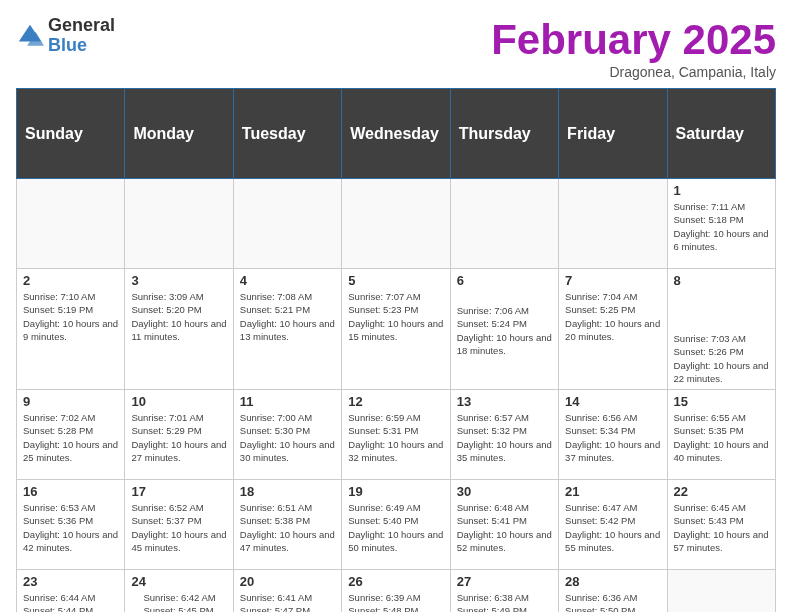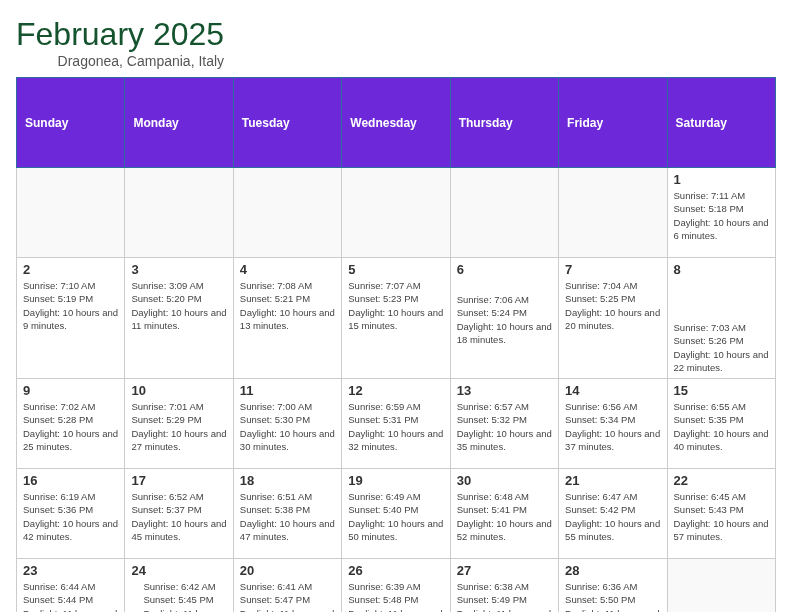--- a/index.html
+++ b/index.html
@@ -29,37 +29,37 @@
     .logo-general { color: #333; }
     .logo-blue { color: #3a7fc1; }
     .logo-icon {
       width: 28px;
       height: 28px;
     }
     .title-block {
       text-align: right;
     }
     .month-title {
-      font-size: 32px;
-      font-weight: normal;
-      color: #14532d;
+      font-size: 42px;
+      font-weight: bold;
+      color: #a21caf;
     }
     .location {
       font-size: 14px;
       color: #555;
     }
     .calendar {
       width: 100%;
       border-collapse: collapse;
       border: 1px solid #ccc;
     }
     .calendar th {
-      background: #6d28d9;
+      background: #404040;
       color: #fff;
-      font-size: 12px;
+      font-size: 16px;
       font-weight: bold;
       padding: 14px 8px;
       text-align: left;
       border: 1px solid #2d6aa0;
     }
     .calendar td {
       border: 1px solid #ccc;
       vertical-align: top;
       padding: 4px 6px;
       width: 108px;
@@ -82,20 +82,30 @@
       font-size: 9.5px;
       color: #444;
       line-height: 1.4;
     }
     tr { height: 90px; }
   </style>
 </head>
 <body>
 
 <div class="header">
+  <div class="logo">
+    <svg class="logo-icon" viewBox="0 0 40 40">
+      <polygon points="20,4 36,28 4,28" fill="#3a7fc1"></polygon>
+      <polygon points="28,14 40,34 16,34" fill="#3a7fc1" opacity="0.7"></polygon>
+    </svg>
+    <div class="logo-text">
+      <span class="logo-general">General</span><br>
+      <span class="logo-blue">Blue</span>
+    </div>
+  </div>
   <div class="title-block">
     <div class="month-title">February 2025</div>
     <div class="location">Dragonea, Campania, Italy</div>
   </div>
 </div>
 
 <table class="calendar">
   <thead>
     <tr>
       <th><span>Sunday</span></th>
@@ -206,21 +216,21 @@
         <td>
           <span class="day-number">15</span>
           <div class="day-info" style="white-space: pre-line;">Sunrise: 6:55 AM
 Sunset: 5:35 PM
 Daylight: 10 hours and 40 minutes.</div>
         </td>
       </tr>
       <tr>
         <td>
           <span class="day-number">16</span>
-          <div class="day-info" style="white-space: pre-line;">Sunrise: 6:19 AM
+          <div class="day-info" style="white-space: pre-line;">Sunrise: 6:53 AM
 Sunset: 5:36 PM
 Daylight: 10 hours and 42 minutes.</div>
         </td>
         <td>
           <span class="day-number">17</span>
           <div class="day-info" style="white-space: pre-line;">Sunrise: 6:52 AM
 Sunset: 5:37 PM
 Daylight: 10 hours and 45 minutes.</div>
         </td>
         <td>

